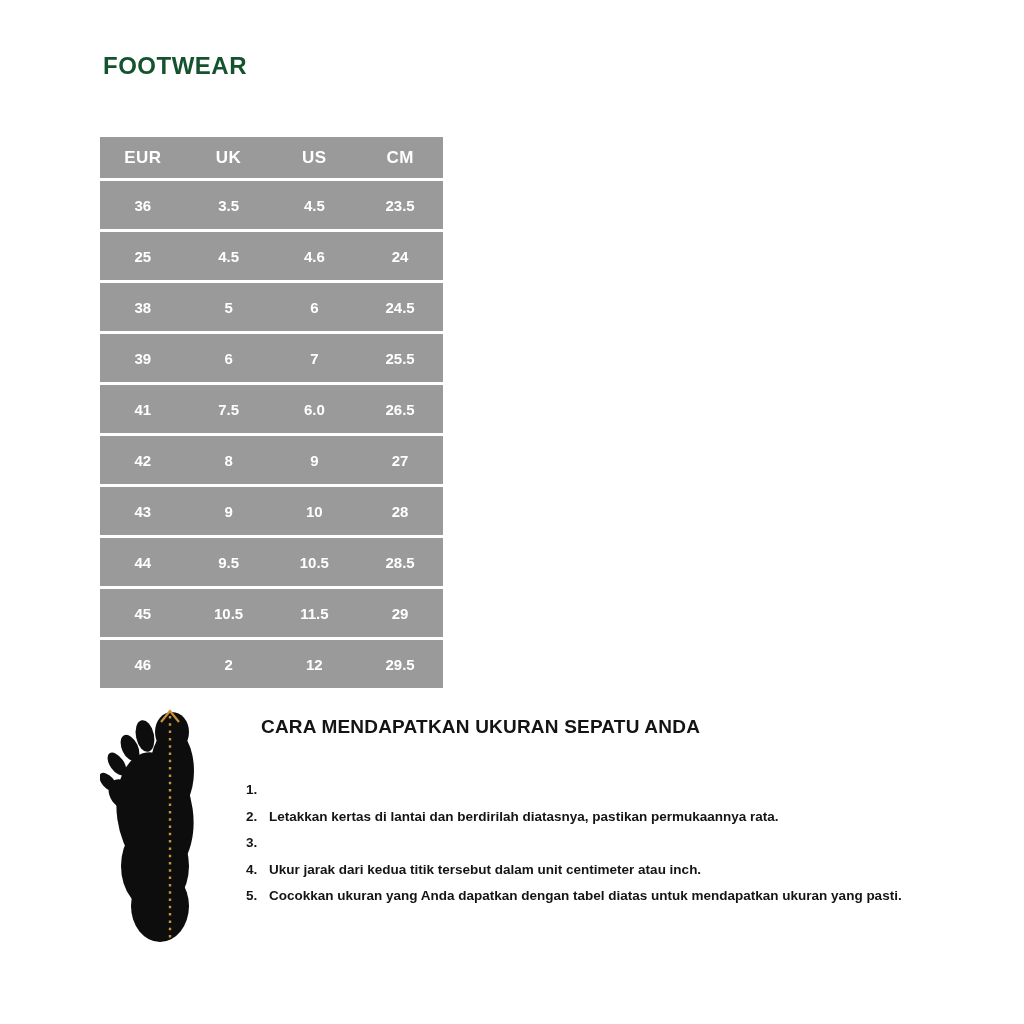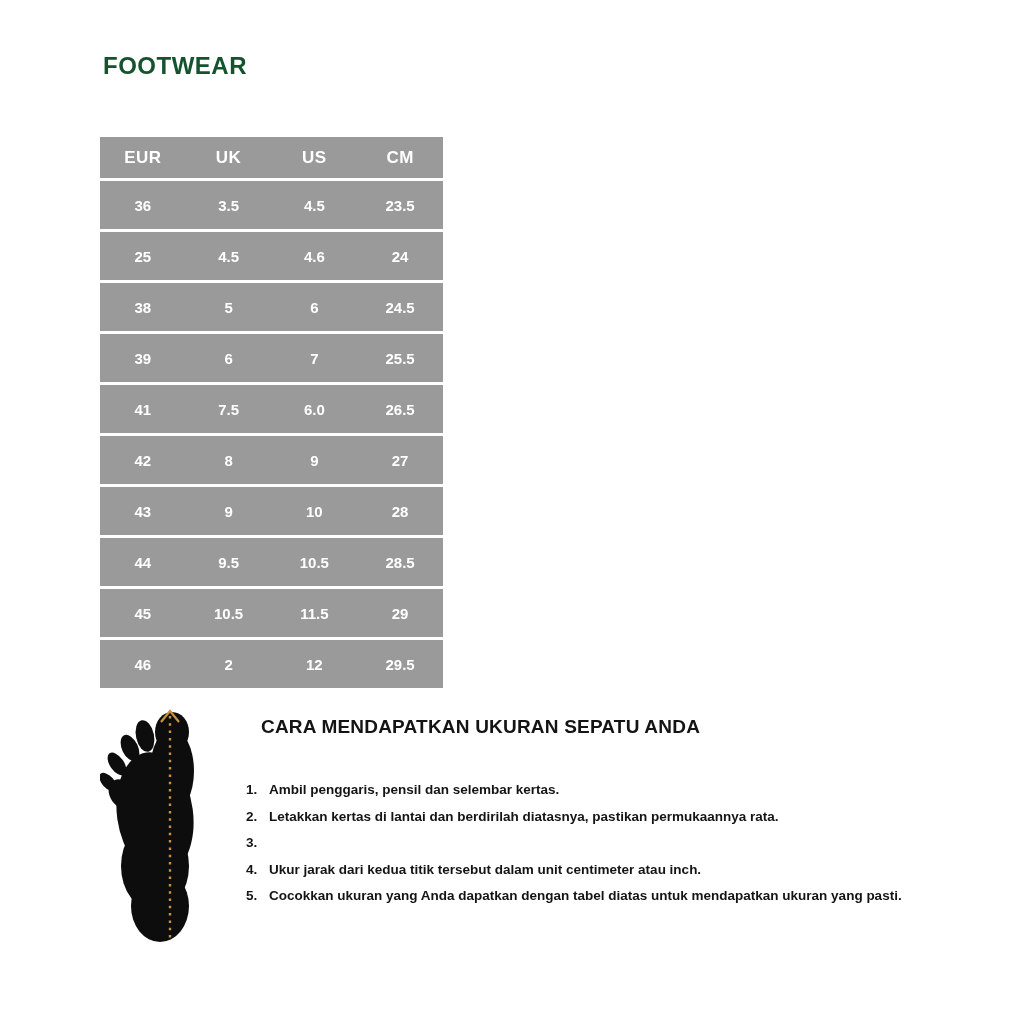--- a/index.html
+++ b/index.html
@@ -208,21 +208,20 @@
     </g>
     <polyline points="61,16 70,5 79,16" fill="none" stroke="#c8923f" stroke-width="2.2"></polyline>
     <line x1="70" y1="10" x2="70" y2="233" stroke="#c8923f" stroke-width="2.4" stroke-dasharray="2.5 4.8"></line>
   </svg>
 
   <h2 class="guide-heading">CARA MENDAPATKAN UKURAN SEPATU ANDA</h2>
 
   <ol class="guide-steps" id="guide-steps">
       <li class="guide-step">
         <span class="step-num">1.</span>
-        <span>Ambil penggaris, pensil dan selembar kertas.</span>
       </li>
       <li class="guide-step">
         <span class="step-num">2.</span>
         <span>Letakkan kertas di lantai dan berdirilah diatasnya, pastikan permukaannya rata.</span>
       </li>
       <li class="guide-step">
         <span class="step-num">3.</span>
       </li>
       <li class="guide-step">
         <span class="step-num">4.</span>

